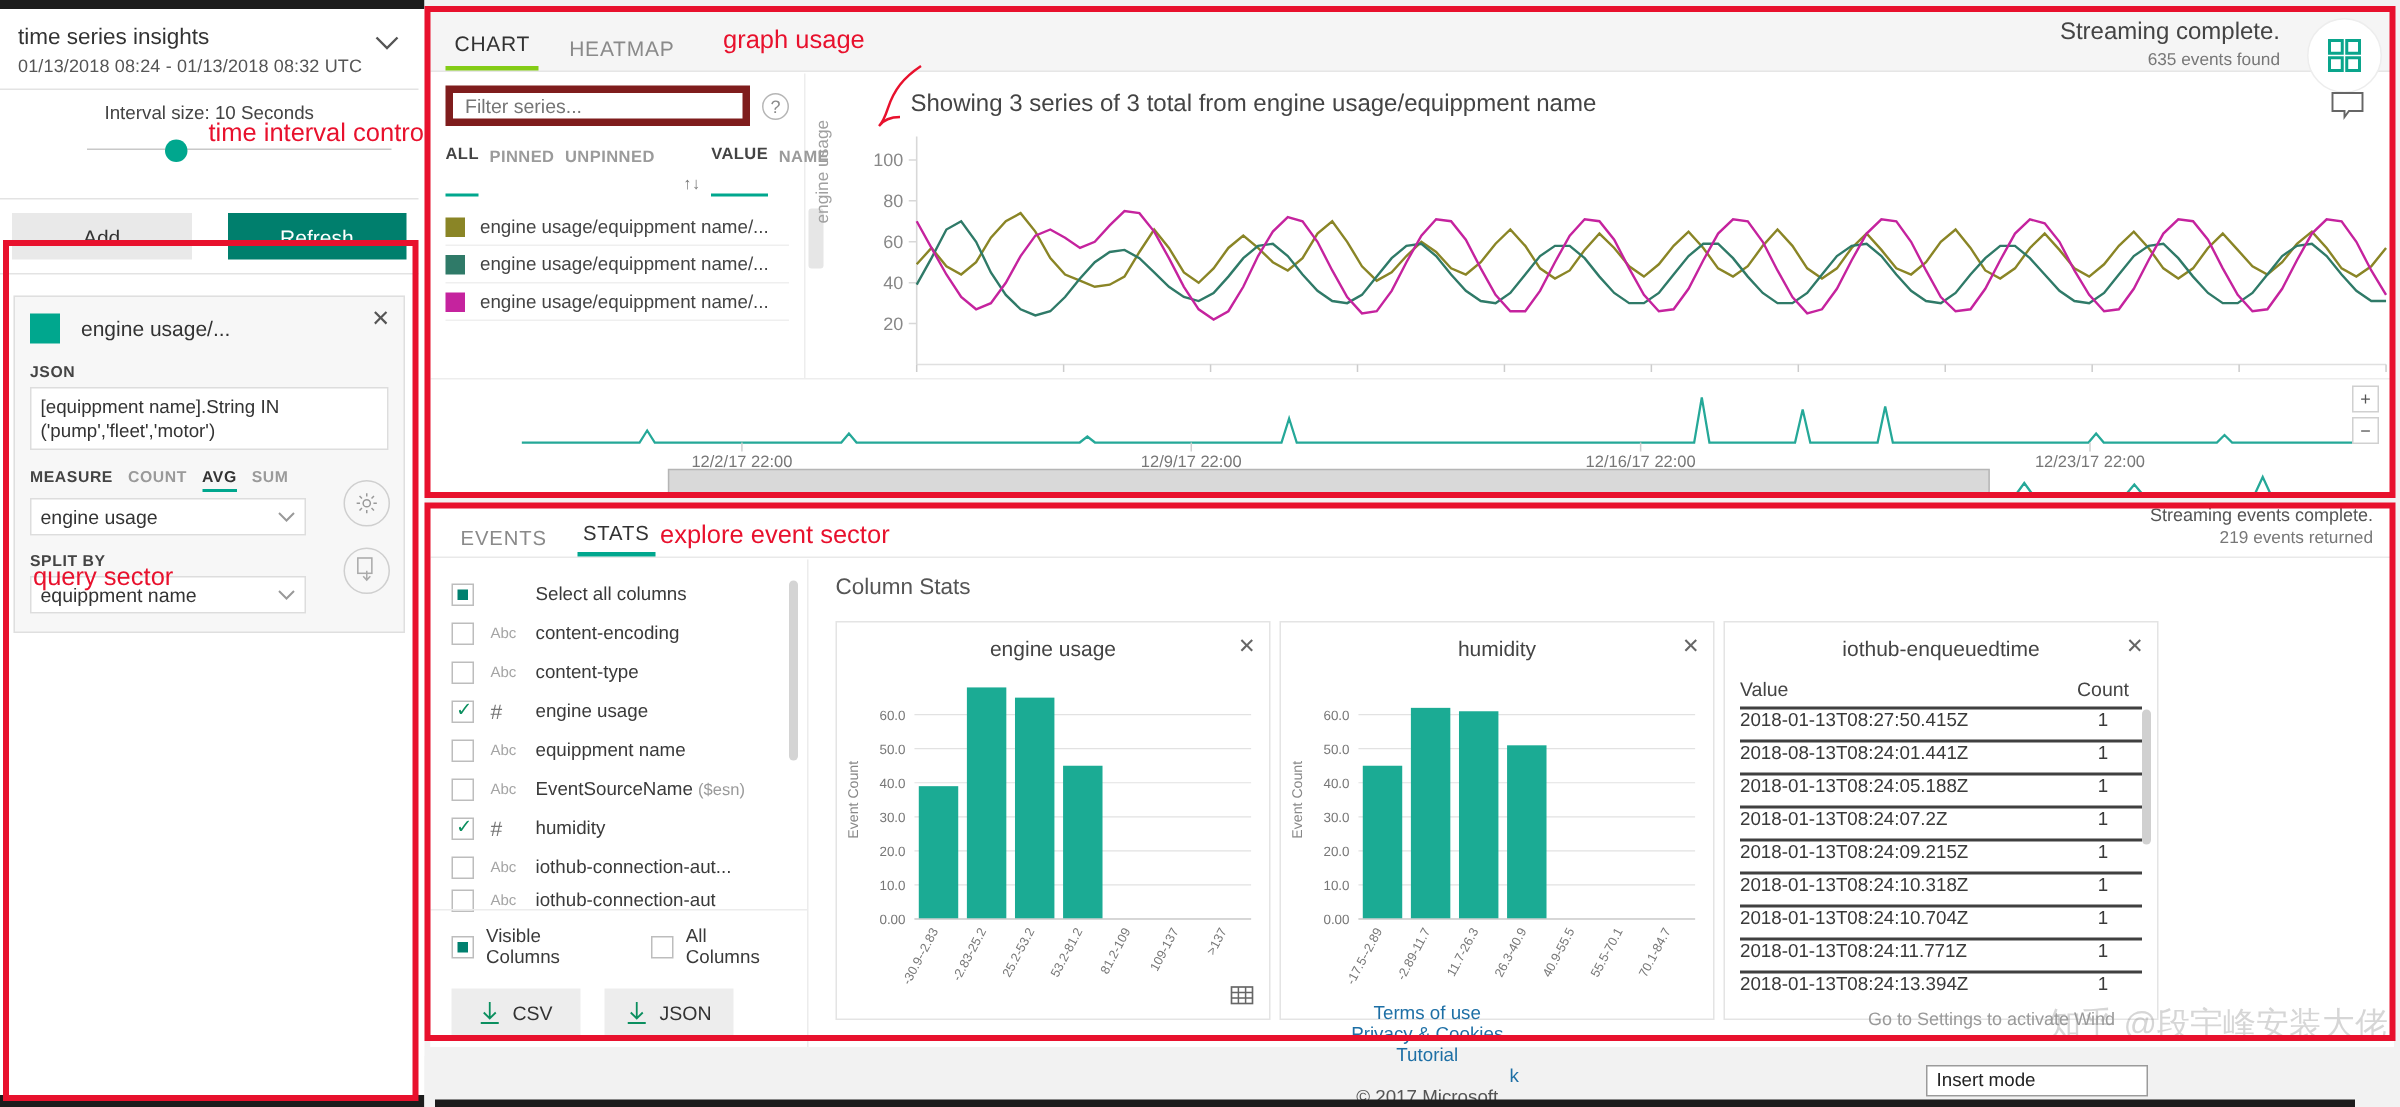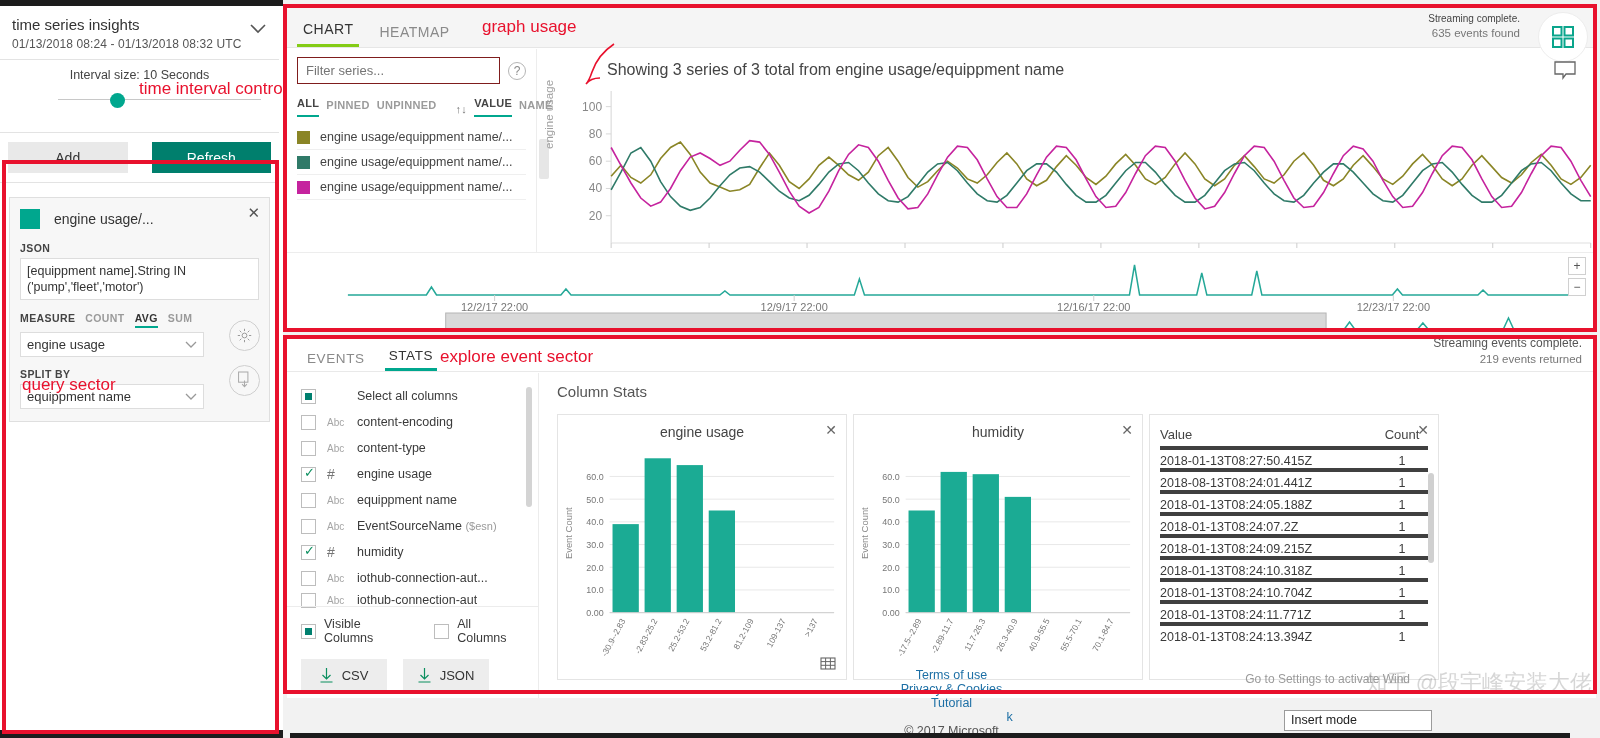--- a/index.html
+++ b/index.html
@@ -61,31 +61,31 @@
   
   .right { position:absolute; left:283px; top:0; right:0; bottom:0; background:#f2f2f2; }
 
   
   .graph-panel { position:absolute; left:4px; top:8px; right:4px; height:322px; background:#fff; }
   .gp-tabs { height:40px; border-bottom:1px solid #e6e6e6; background:#f5f5f5; display:flex; align-items:flex-end; position:relative;}
   .gp-tab { font-size:14px; letter-spacing:.5px; color:#8a8a8a; padding:0 6px 7px 6px; margin-left:14px; cursor:pointer;}
   .gp-tab:first-child { margin-left:10px; }
   .gp-tab.active { color:#333; border-bottom:3px solid #84cc16; }
   .stream-status { position:absolute; right:76px; top:5px; text-align:right; }
-  .stream-status .l1 { font-size:10px; color:#444; }
+  .stream-status .l1 { font-size:16px; color:#444; }
   .stream-status .l2 { font-size:11.5px; color:#777; margin-top:3px; }
   .grid-btn { position:absolute; right:8px; top:4px; width:50px; height:50px; border-radius:50%; background:#fff; border:1px solid #ededed; display:flex; align-items:center; justify-content:center; cursor:pointer;}
 
   .gp-body { position:absolute; top:41px; left:0; right:0; bottom:0; display:flex; }
   .series-pane { width:250px; border-right:1px solid #ededed; padding:8px 10px 0 10px; background:#fff;}
   .filter-row { display:flex; align-items:center; gap:8px; }
-  .filter-input { flex:1; height:27px; border:1px solid #7f1d1d; padding:0 8px; font-size:13px; color:#777; font-family:inherit; background:#fff;}
+  .filter-input { flex:1; height:27px; border:5px solid #7f1d1d; padding:0 8px; font-size:13px; color:#777; font-family:inherit; background:#fff;}
   .help-circle { width:18px; height:18px; border-radius:50%; border:1px solid #b6b6b6; color:#8a8a8a; font-size:12px; display:flex; align-items:center; justify-content:center; cursor:pointer;}
   .pin-row { display:flex; align-items:flex-end; gap:7px; margin-top:13px; font-size:11px; font-weight:bold; letter-spacing:.3px;}
-  .pin-row .pt { color:#9b9b9b; padding-bottom:6px; cursor:pointer;}
+  .pin-row .pt { color:#9b9b9b; padding-bottom:20px; cursor:pointer;}
   .pin-row .pt.active { color:#444; border-bottom:2px solid #00a78e; }
   .pin-row .sortico { color:#777; font-weight:normal; margin-left:12px; padding-bottom:2px;}
   .series-list { margin-top:8px; }
   .series-item { display:flex; align-items:center; height:25px; border-bottom:1px solid #efefef; cursor:pointer;}
   .series-sw { width:13px; height:13px; margin-right:10px; flex:none; }
   .series-label { font-size:12.5px; color:#444; white-space:nowrap; overflow:hidden; }
   .scroll-tab { position:absolute; left:252px; top:90px; width:10px; height:40px; background:#e6e6e6; border-radius:2px;}
 
   .chart-pane { flex:1; position:relative; }
   .chart-title { position:absolute; left:70px; top:12px; font-size:16px; color:#444; }
@@ -128,21 +128,21 @@
   .stats-title { font-size:15px; color:#555; }
   .stats-cards { display:flex; gap:6px; margin-top:14px; }
   .stat-card { width:290px; height:266px; border:1px solid #e4e4e4; background:#fff; position:relative; }
   .stat-card-title { text-align:center; font-size:14px; color:#444; padding-top:9px;}
   .stat-card-close { position:absolute; right:9px; top:8px; font-size:14px; color:#666; cursor:pointer; line-height:1;}
   .hist-svg { position:absolute; left:0; top:30px; width:100%; height:232px; }
   .tbl-head { display:flex; margin:12px 10px 0 10px; font-size:13px; color:#444; }
   .tbl-head .v { flex:1; }
   .tbl-head .c { width:52px; text-align:center;}
   .tbl-rows { margin:4px 10px 0 10px; }
-  .tbl-row { display:flex; border-top:4px solid #404040; height:22px; align-items:flex-end; font-size:12.5px; color:#3a3a3a;}
+  .tbl-row { display:flex; border-top:2px solid #404040; height:22px; align-items:flex-start; font-size:12.5px; color:#3a3a3a;}
   .tbl-row .v { flex:1; }
   .tbl-row .c { width:52px; text-align:center;}
   .tbl-scroll { position:absolute; right:4px; top:58px; width:6px; height:90px; background:#d0d0d0; border-radius:3px;}
   .grid-icon-small { position:absolute; right:10px; bottom:6px; cursor:pointer;}
 
   
   .bottom-bar { position:absolute; left:0; right:0; bottom:0; height:34px; background:#f2f2f2; display:flex; align-items:center; justify-content:flex-end; gap:0; padding-right:14px;flex-direction:column;}
   .bb-link { font-size:12.5px; color:#1d6fa5; margin-left:34px; cursor:pointer;}
   .bb-copy { font-size:12.5px; color:#555; margin-left:34px;}
   .insert-mode { position:absolute; right:168px; bottom:7px; width:148px; height:21px; background:#fff; border:1px solid #9b9b9b; font-size:12.5px; color:#222; padding:2px 6px;}
@@ -531,20 +531,21 @@
                   <text x="165" y="176" font-size="8.5" fill="#777" font-family="&quot;Liberation Sans&quot;,sans-serif" transform="rotate(-62 165 176)" text-anchor="end">26.3-40.9</text>
                   <text x="197.28571428571428" y="176" font-size="8.5" fill="#777" font-family="&quot;Liberation Sans&quot;,sans-serif" transform="rotate(-62 197.28571428571428 176)" text-anchor="end">40.9-55.5</text>
                   <text x="229.57142857142856" y="176" font-size="8.5" fill="#777" font-family="&quot;Liberation Sans&quot;,sans-serif" transform="rotate(-62 229.57142857142856 176)" text-anchor="end">55.5-70.1</text>
                   <text x="261.8571428571429" y="176" font-size="8.5" fill="#777" font-family="&quot;Liberation Sans&quot;,sans-serif" transform="rotate(-62 261.8571428571429 176)" text-anchor="end">70.1-84.7</text>
                   <text x="14" y="88" font-size="9.5" fill="#888" text-anchor="middle" font-family="&quot;Liberation Sans&quot;,sans-serif" transform="rotate(-90 14 88)">Event Count</text>
                   <line x1="52" x2="278" y1="168" y2="168" stroke="#cfcfcf"></line>
                 </svg>
             </div>
 
             <div class="stat-card">
+              <div class="stat-card-title">iothub-enqueuedtime</div>
               <div class="stat-card-close">✕</div>
               <div class="tbl-head">
                 <div class="v">Value</div>
                 <div class="c">Count</div>
               </div>
               <div class="tbl-rows" id="tsrows">
                   <div class="tbl-row">
                     <div class="v">2018-01-13T08:27:50.415Z</div>
                     <div class="c">1</div>
                   </div>

